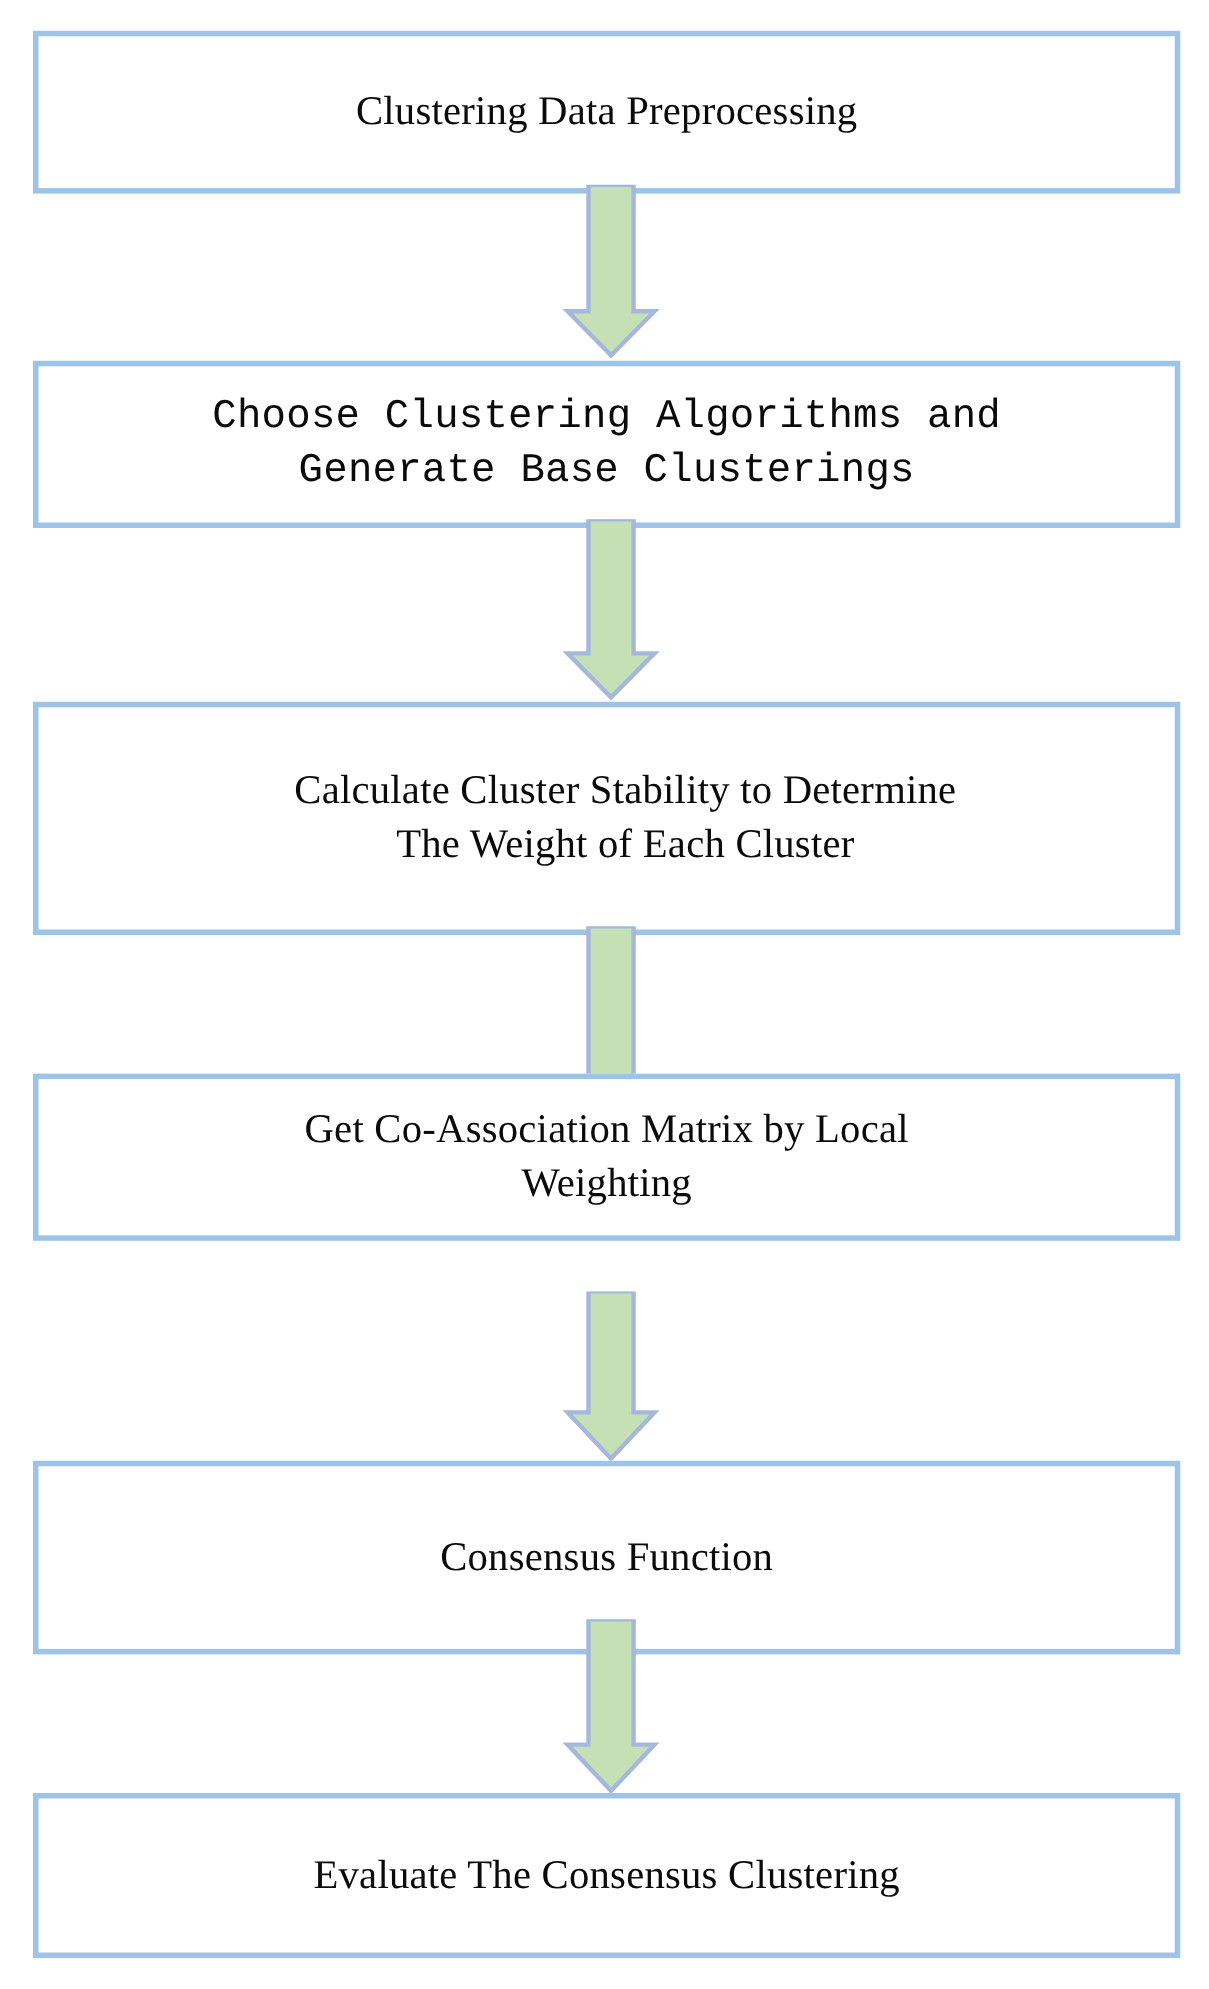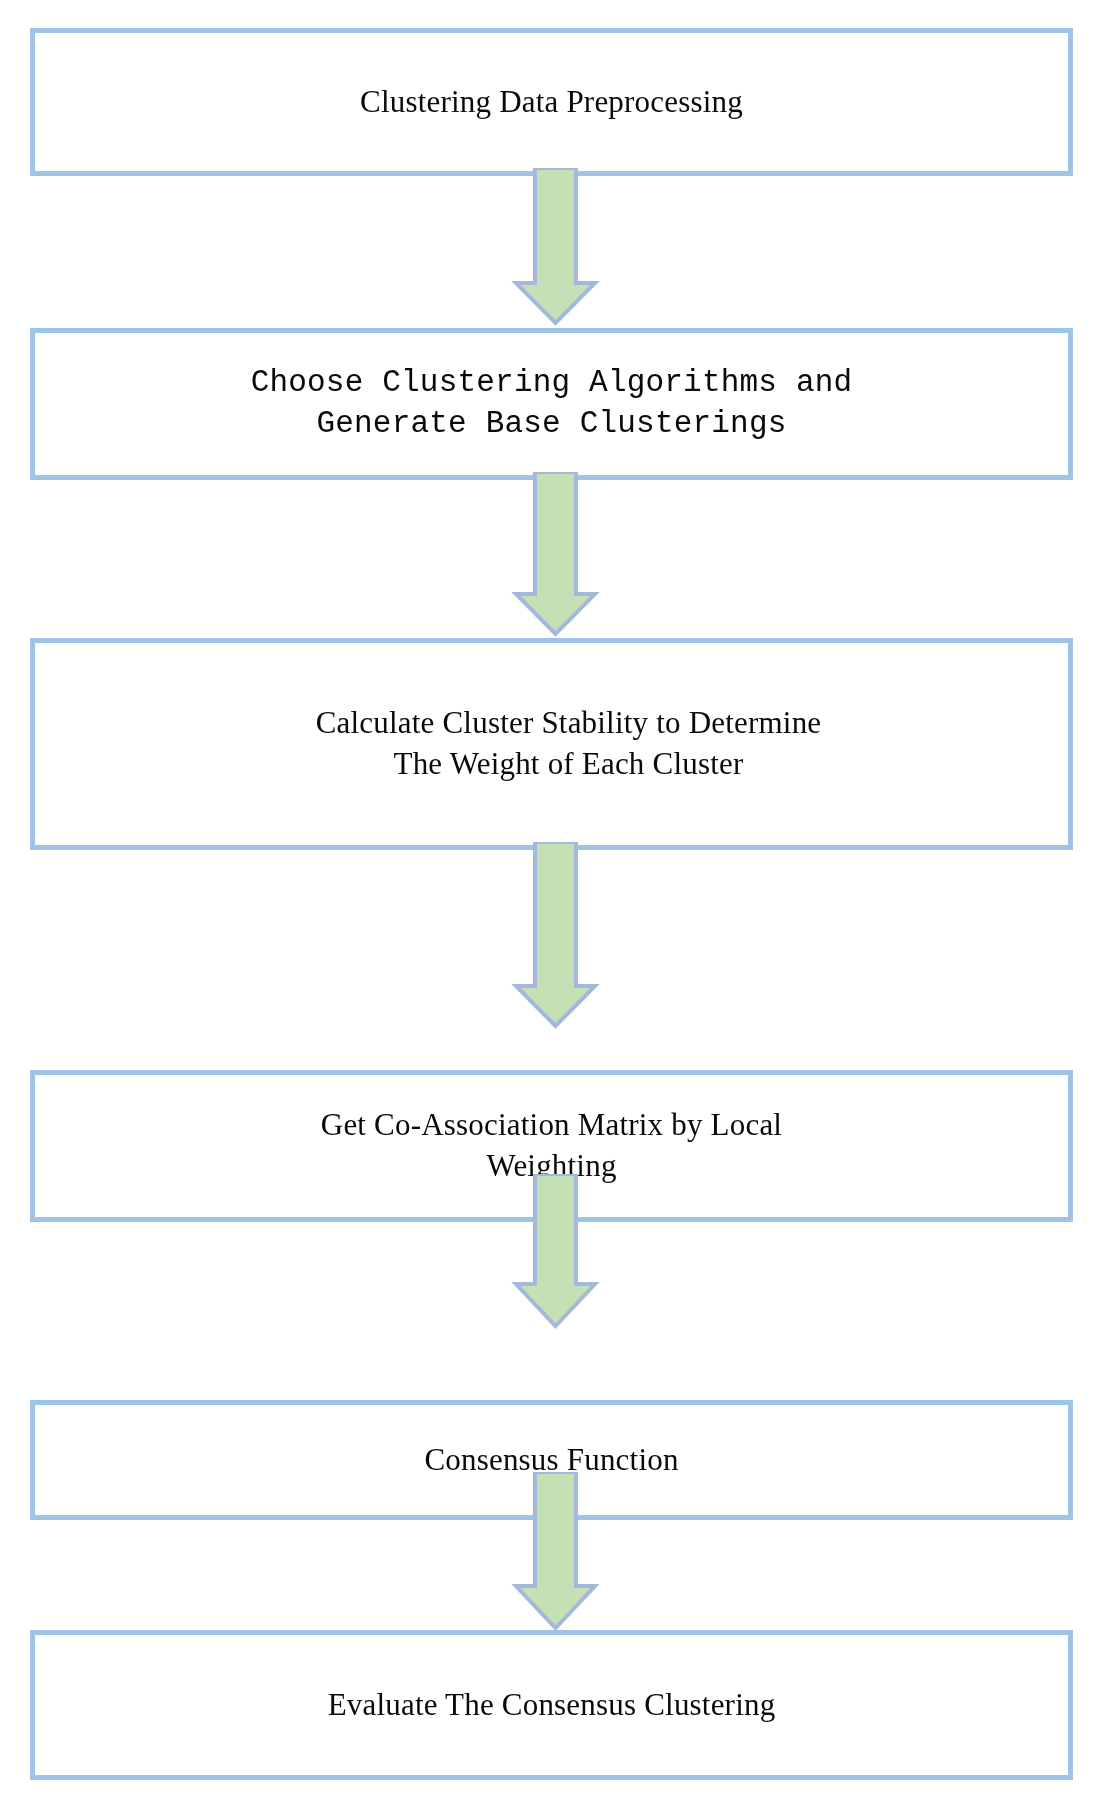--- a/index.html
+++ b/index.html
@@ -27,38 +27,38 @@
     border: 5px solid #9dc3e6;
     display: flex;
     align-items: center;
     justify-content: center;
     text-align: center;
   }
   .flow-box-label {
     display: block;
     width: 100%;
     color: #0a0a0a;
-    font-size: 31px;
+    font-size: 37px;
     line-height: 1.30;
     font-weight: 400;
     letter-spacing: 0.2px;
     white-space: pre-line;
     padding: 0 18px;
     box-sizing: border-box;
   }
   .flow-box.two-line .flow-box-label {
     line-height: 1.32;
   }
 
   
   #box-1 { top: 28px;   height: 148px; }
   #box-2 { top: 328px;  height: 152px; font-family: Liberation Mono, monospace; }
   #box-3 { top: 638px;  height: 212px; padding-left: 34px; }
-  #box-4 { top: 1070px; height: 152px; }
-  #box-5 { top: 1400px; height: 120px; }
+  #box-4 { top: 976px; height: 152px; }
+  #box-5 { top: 1328px; height: 176px; }
   #box-6 { top: 1630px; height: 150px; }
 
   .flow-arrow {
     position: absolute;
     left: 0;
     width: 1099px;
     pointer-events: none;
   }
   .flow-arrow svg { display: block; }
 

